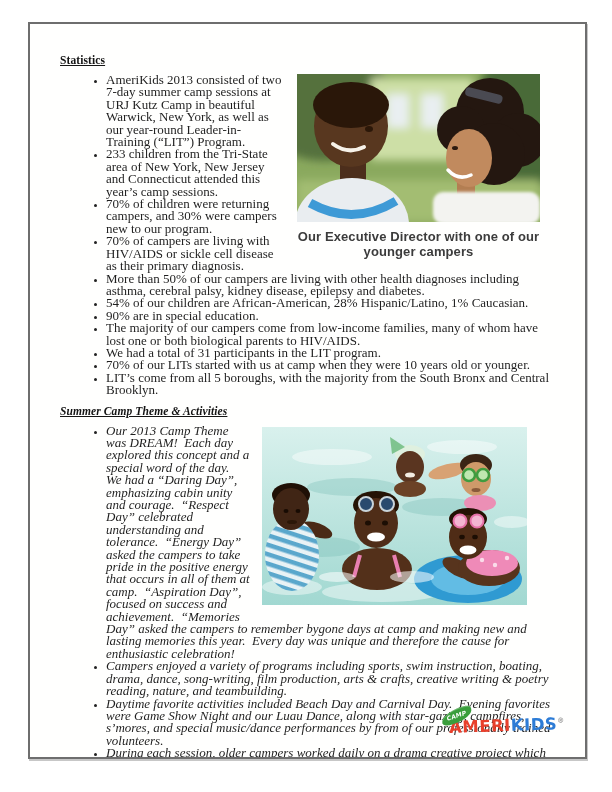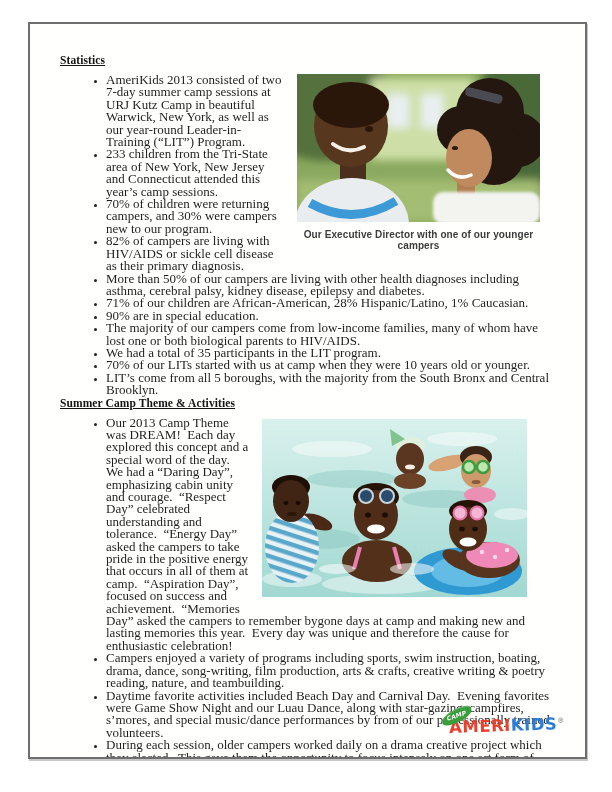--- a/index.html
+++ b/index.html
@@ -14,27 +14,27 @@
     box-shadow:1px 2px 0 #c7c7c7;
   }
   .content{position:absolute;inset:0;padding:30px 25px 0 30px;}
   h2{
     font-size:11.5px;font-weight:bold;margin:0 0 8px 0;color:#141414;
     text-decoration:underline;letter-spacing:.1px;
   }
   ul{margin:0;padding:0 0 0 46px;font-size:13px;line-height:12.4px;}
   li{margin:0;white-space:pre-wrap;}
   li::marker{font-size:9.5px;color:#222;}
-  .sec2{}
+  .sec2{margin-top:8px;font-style:italic;}
   figure{margin:0;}
   .float1{float:right;width:243px;margin:0 20px 13px 12px;}
   .float1 svg{display:block;width:243px;height:148px;}
   .float1 figcaption{
     font-family:"Liberation Sans", sans-serif;font-weight:bold;
-    font-size:10px;color:#3c3c3c;text-align:center;margin-top:7px;
+    font-size:13px;color:#3c3c3c;text-align:center;margin-top:7px;
     letter-spacing:.1px;
   }
   .float2{float:right;width:265px;margin:2px 33px 7px 12px;}
   .float2 svg{display:block;width:265px;height:178px;}
   .logo{
     position:absolute;right:20px;top:692px;height:38px;
     font-family:"DejaVu Sans", sans-serif;font-weight:bold;white-space:nowrap;
   }
   .logo-text{display:inline-block;transform:rotate(-2deg);font-size:16.5px;letter-spacing:.5px;}
   .ameri{color:#e8402c;}
@@ -97,26 +97,26 @@
             <rect x="136" y="118" width="107" height="32" rx="10" fill="#f3f3f0" filter="url(#bl2)"></rect>
           </g>
         </svg>
         <figcaption>Our Executive Director with one of our younger campers</figcaption>
       </figure>
       <ul>
 
       <li>AmeriKids 2013 consisted of two 7-day summer camp sessions at URJ Kutz Camp in beautiful Warwick, New York, as well as our year-round Leader-in-Training (“LIT”) Program.</li>
           <li>233 children from the Tri-State area of New York, New Jersey and Connecticut attended this year’s camp sessions.</li>
           <li>70% of children were returning campers, and 30% were campers new to our program.</li>
-          <li>82% of campers are living with HIV/AIDS or sickle cell disease as their primary diagnosis.</li>
+          <li>70% of campers are living with HIV/AIDS or sickle cell disease as their primary diagnosis.</li>
           <li>More than 50% of our campers are living with other health diagnoses including asthma, cerebral palsy, kidney disease, epilepsy and diabetes.</li>
-          <li>71% of our children are African-American, 28% Hispanic/Latino, 1% Caucasian.</li>
+          <li>54% of our children are African-American, 28% Hispanic/Latino, 1% Caucasian.</li>
           <li>90% are in special education.</li>
           <li>The majority of our campers come from low-income families, many of whom have lost one or both biological parents to HIV/AIDS.</li>
-          <li>We had a total of 35 participants in the LIT program.</li>
+          <li>We had a total of 31 participants in the LIT program.</li>
           <li>70% of our LITs started with us at camp when they were 10 years old or younger.</li>
           <li>LIT’s come from all 5 boroughs, with the majority from the South Bronx and Central Brooklyn.</li>
         </ul>
     </section>
 
     <section class="sec2">
       <h2>Summer Camp Theme &amp; Activities</h2>
       <figure class="float2">
         <svg viewBox="0 0 265 178" aria-hidden="true">
           <defs>

